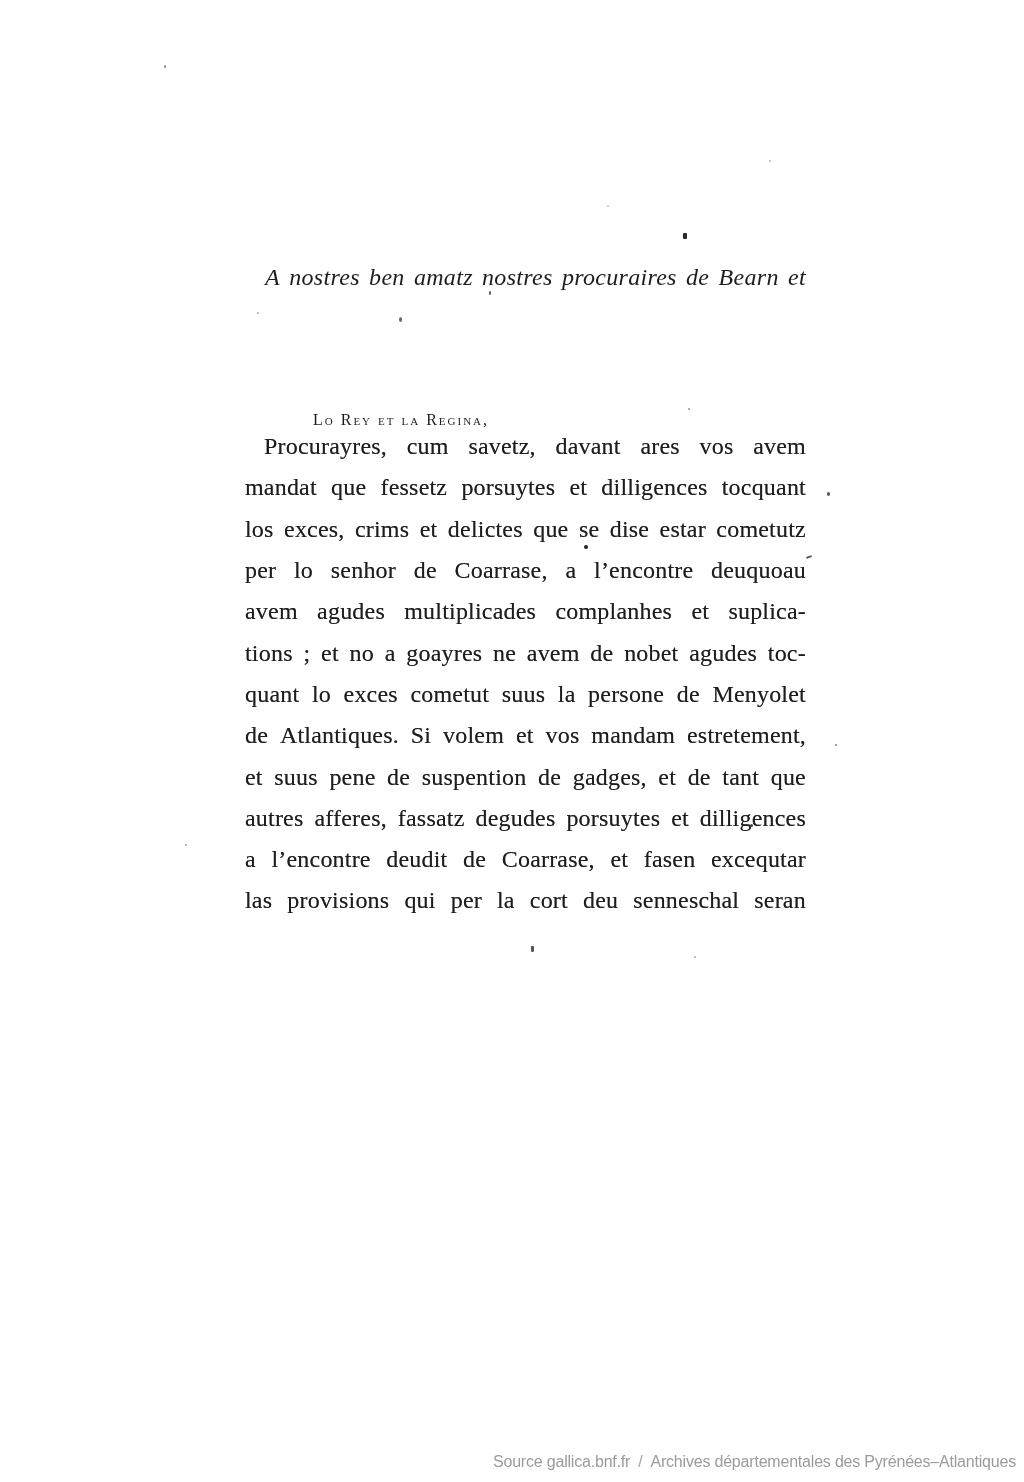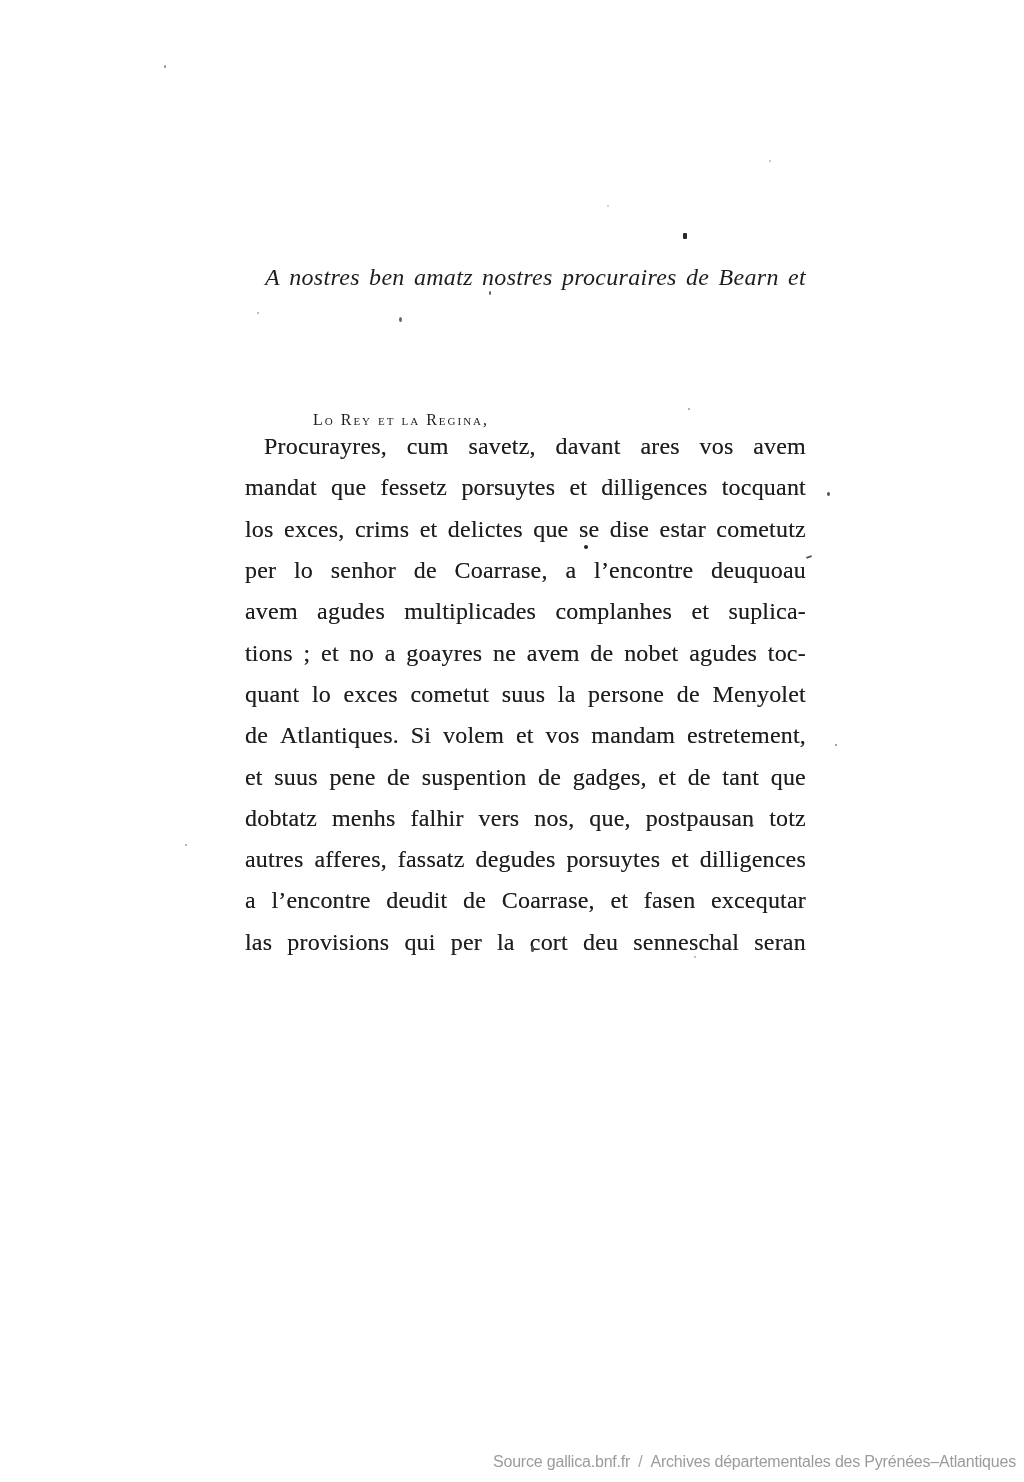--- a/index.html
+++ b/index.html
@@ -188,30 +188,20 @@
         <span>suus</span>
         <span>pene</span>
         <span>de</span>
         <span>suspention</span>
         <span>de</span>
         <span>gadges,</span>
         <span>et</span>
         <span>de</span>
         <span>tant</span>
         <span>que</span>
-      </div>
-      <div class="body-line">
-        <span>dobtatz</span>
-        <span>menhs</span>
-        <span>falhir</span>
-        <span>vers</span>
-        <span>nos,</span>
-        <span>que,</span>
-        <span>postpausan</span>
-        <span>totz</span>
       </div>
       <div class="body-line">
         <span>autres</span>
         <span>afferes,</span>
         <span>fassatz</span>
         <span>degudes</span>
         <span>porsuytes</span>
         <span>et</span>
         <span>dilligences</span>
       </div>

